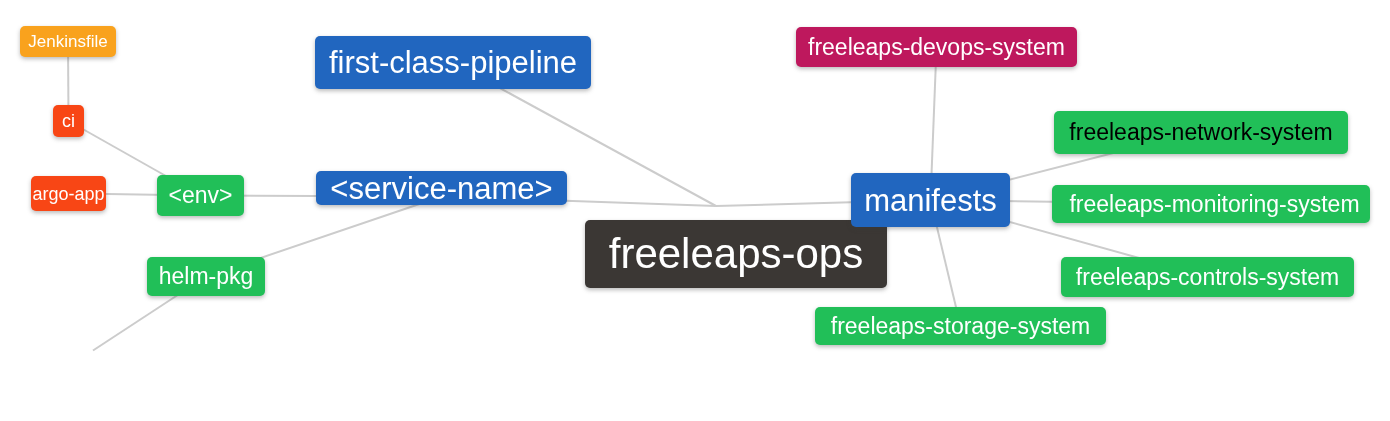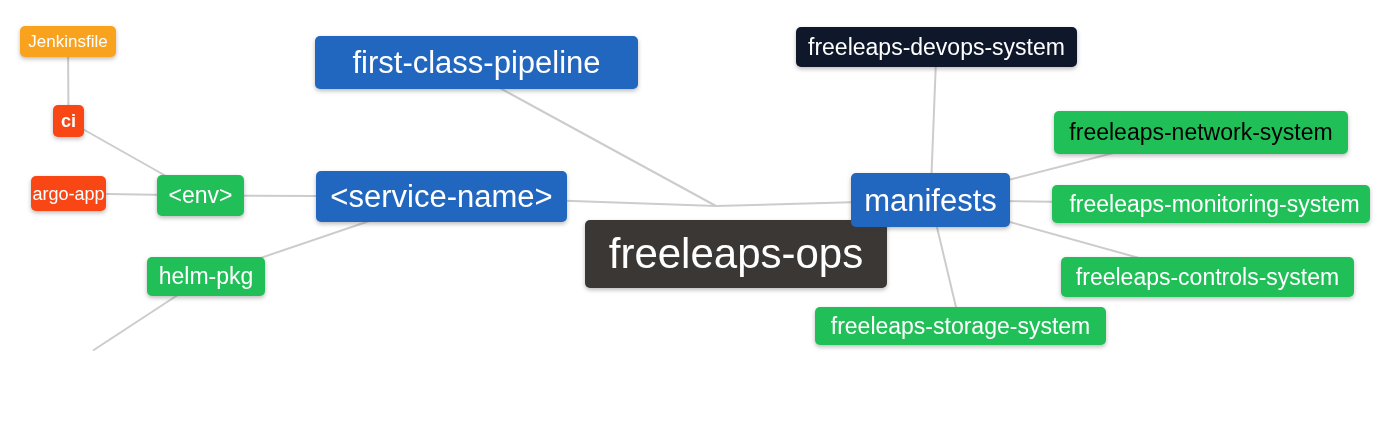--- a/index.html
+++ b/index.html
@@ -52,26 +52,26 @@
       <line x1="453" y1="62.5" x2="716" y2="206" stroke="#CCCCCC" stroke-width="2"></line>
       <line x1="716" y1="206" x2="930.5" y2="200" stroke="#CCCCCC" stroke-width="2"></line>
       <line x1="930.5" y1="200" x2="936.5" y2="47" stroke="#CCCCCC" stroke-width="2"></line>
       <line x1="930.5" y1="200" x2="1201" y2="130.5" stroke="#CCCCCC" stroke-width="2"></line>
       <line x1="930.5" y1="200" x2="1211" y2="204" stroke="#CCCCCC" stroke-width="2"></line>
       <line x1="930.5" y1="200" x2="1207.5" y2="277" stroke="#CCCCCC" stroke-width="2"></line>
       <line x1="930.5" y1="200" x2="960.5" y2="326" stroke="#CCCCCC" stroke-width="2"></line>
     </svg>
 
 <div class="node" style="left: 585px; top: 172px; width: 302px; height: 68px; font-size: 42px; background: rgb(59, 55, 52); color: rgb(255, 255, 255); margin-top: 48px;">freeleaps-ops</div>
-    <div class="node" style="left: 315px; top: 36px; width: 323px; height: 53px; font-size: 31px; background: rgb(33, 102, 191); color: rgb(255, 255, 255);">first-class-pipeline</div>
-    <div class="node" style="left: 316px; top: 171px; width: 251px; height: 51px; font-size: 31px; background: rgb(33, 102, 191); color: rgb(255, 255, 255);">&lt;service-name&gt;</div>
+    <div class="node" style="left: 315px; top: 36px; width: 276px; height: 53px; font-size: 31px; background: rgb(33, 102, 191); color: rgb(255, 255, 255);">first-class-pipeline</div>
+    <div class="node" style="left: 316px; top: 171px; width: 251px; height: 34px; font-size: 31px; background: rgb(33, 102, 191); color: rgb(255, 255, 255);">&lt;service-name&gt;</div>
     <div class="node" style="left: 851px; top: 173px; width: 159px; height: 54px; font-size: 31px; background: rgb(33, 102, 191); color: rgb(255, 255, 255);">manifests</div>
     <div class="node" style="left: 157px; top: 175px; width: 87px; height: 41px; font-size: 23px; background: rgb(33, 191, 88); color: rgb(255, 255, 255);">&lt;env&gt;</div>
     <div class="node" style="left: 147px; top: 257px; width: 118px; height: 39px; font-size: 23px; background: rgb(33, 191, 88); color: rgb(255, 255, 255);">helm-pkg</div>
-    <div class="node" style="left: 796px; top: 27px; width: 281px; height: 40px; font-size: 23px; background: #0f172a; color: rgb(255, 255, 255);">freeleaps-devops-system</div>
+    <div class="node" style="left: 796px; top: 27px; width: 281px; height: 40px; font-size: 23px; background: #be185d; color: rgb(255, 255, 255);">freeleaps-devops-system</div>
     <div class="node" style="left: 1054px; top: 111px; width: 294px; height: 43px; font-size: 23px; background: rgb(33, 191, 88); color: #000000;">freeleaps-network-system</div>
     <div class="node" style="left: 1052px; top: 185px; width: 318px; height: 38px; font-size: 23px; background: rgb(33, 191, 88); color: rgb(255, 255, 255); padding-left: 7px;">freeleaps-monitoring-system</div>
     <div class="node" style="left: 1061px; top: 257px; width: 293px; height: 40px; font-size: 23px; background: rgb(33, 191, 88); color: rgb(255, 255, 255);">freeleaps-controls-system</div>
     <div class="node" style="left: 815px; top: 307px; width: 291px; height: 38px; font-size: 23px; background: rgb(33, 191, 88); color: rgb(255, 255, 255);">freeleaps-storage-system</div>
-    <div class="node" style="left: 53px; top: 105px; width: 31px; height: 32px; font-size: 18px; background: rgb(248, 70, 21); color: rgb(255, 255, 255); font-weight: bold;">ci</div>
+    <div class="node" style="left: 53px; top: 105px; width: 31px; height: 32px; font-size: 18px; background: rgb(248, 70, 21); color: rgb(255, 255, 255);">ci</div>
     <div class="node" style="left: 31px; top: 176px; width: 75px; height: 35px; font-size: 18px; background: rgb(248, 70, 21); color: rgb(255, 255, 255);">argo-app</div>
     <div class="node" style="left: 20px; top: 26px; width: 96px; height: 31px; font-size: 17px; background: rgb(249, 162, 29); color: rgb(255, 255, 255); text-align: right;">Jenkinsfile</div>
   </div>
 
 </body></html>

